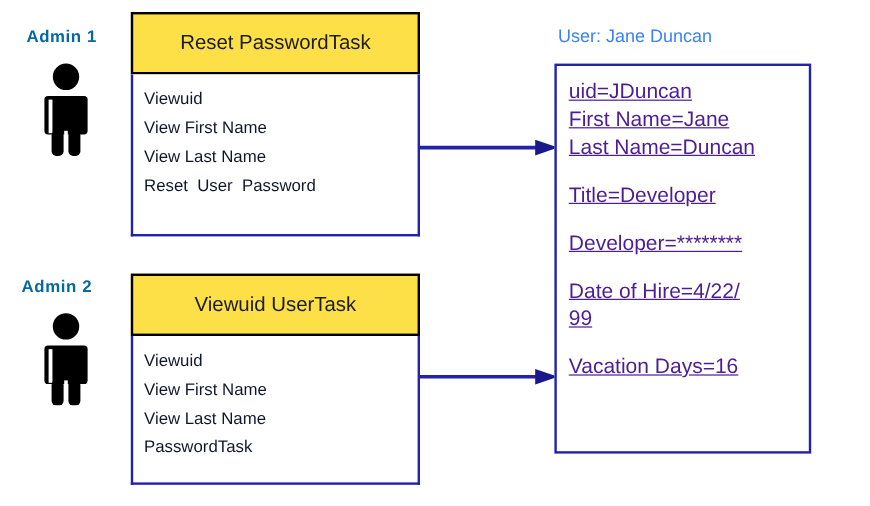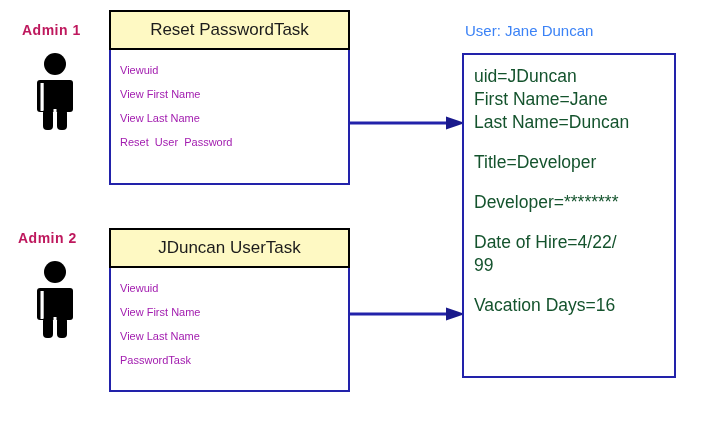--- a/index.html
+++ b/index.html
@@ -14,57 +14,57 @@
     background: #ffffff;
     font-family: "Liberation Sans", sans-serif;
     overflow: hidden;
   }
 
   
   .actor-label {
     position: absolute;
     font-size: 14px;
     font-weight: bold;
-    color: #be185d;
+    color: #0369a1;
     letter-spacing: 0.5px;
     white-space: nowrap;
   }
   .actor-figure {
     position: absolute;
     width: 46px;
     height: 78px;
   }
 
   
   .task-box {
     position: absolute;
     box-sizing: border-box;
   }
   .task-header {
     box-sizing: border-box;
     border: 2px solid #000000;
-    background: #fef9c3;
-    height: 40px;
+    background: #fde047;
+    height: 52px;
     display: flex;
     align-items: center;
     justify-content: center;
     font-size: 17px;
     color: #1c1c1c;
     white-space: nowrap;
   }
   .task-body {
     box-sizing: border-box;
     border: 2px solid #2222aa;
     border-top: none;
     background: #ffffff;
     padding: 8px 0 8px 9px;
   }
   .task-item {
-    font-size: 11px;
-    color: #a21caf;
+    font-size: 14px;
+    color: #0f172a;
     line-height: 24px;
     white-space: pre;
   }
 
   
   .user-title {
     position: absolute;
     font-size: 15px;
     font-weight: normal;
     color: #3b82f6;
@@ -72,23 +72,24 @@
   }
   .user-box {
     position: absolute;
     box-sizing: border-box;
     border: 2px solid #2222aa;
     background: #ffffff;
     padding: 10px 0 0 10px;
   }
   .user-line {
     font-size: 17.5px;
-    color: #14532d;
+    color: #4c1d95;
     line-height: 23px;
     white-space: pre;
+    text-decoration: underline;
   }
   .user-gap {
     height: 17px;
   }
 
   
   .arrow {
     position: absolute;
     height: 14px;
   }
@@ -134,21 +135,21 @@
       <circle cx="23" cy="12" r="11" fill="#000000"></circle>
       <path d="M8 28 h30 a3 3 0 0 1 3 3 v26 a3 3 0 0 1 -3 3 h-30 a3 3 0 0 1 -3 -3 v-26 a3 3 0 0 1 3 -3 z" fill="#000000"></path>
       <rect x="8.5" y="31" width="3.2" height="28" fill="#ffffff"></rect>
       <rect x="11" y="57" width="10" height="21" rx="4" fill="#000000"></rect>
       <rect x="25" y="57" width="10" height="21" rx="4" fill="#000000"></rect>
       <rect x="21.5" y="57" width="3" height="17" fill="#ffffff"></rect>
     </svg>
   </div>
 
   <div class="task-box" style="left:109px; top:228px; width:241px;">
-    <div class="task-header">JDuncan UserTask</div>
+    <div class="task-header">Viewuid UserTask</div>
     <div class="task-body" style="height:124px;">
       <div class="task-item">Viewuid</div>
       <div class="task-item">View First Name</div>
       <div class="task-item">View Last Name</div>
       <div class="task-item">PasswordTask</div>
     </div>
   </div>
 
   <div class="arrow" style="left:349px; top:307px; width:116px;">
     <svg width="116" height="14" viewBox="0 0 116 14" xmlns="http://www.w3.org/2000/svg">

